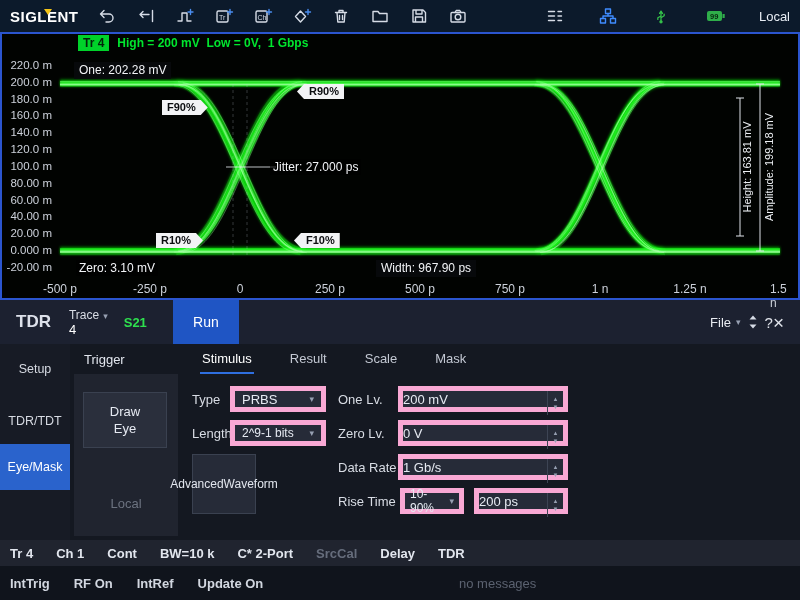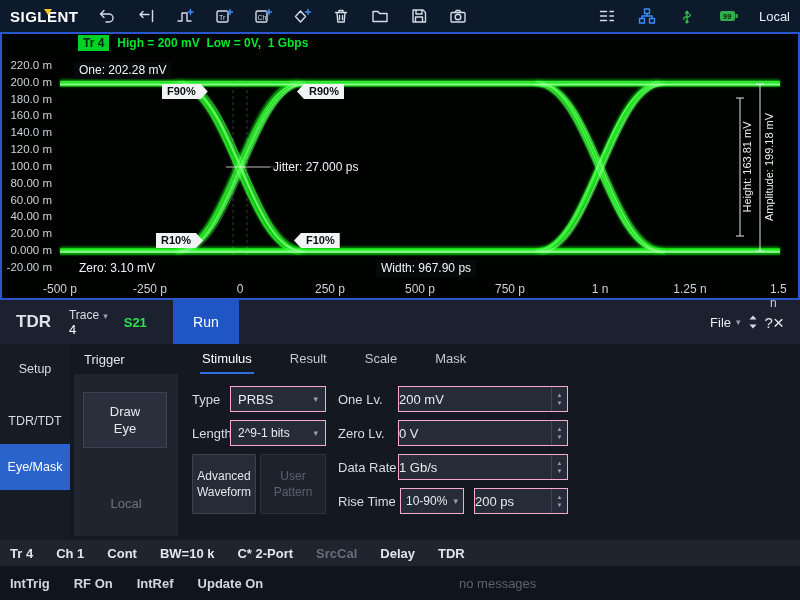--- a/index.html
+++ b/index.html
@@ -8,21 +8,21 @@
 
   
   .toolbar{position:absolute;top:0;left:0;width:800px;height:32px;background:#0c1a2b;
            display:flex;align-items:center;color:#dfe5ee;box-sizing:border-box;padding:0 10px;}
   .brand{font-weight:bold;font-size:15px;letter-spacing:.5px;color:#fff;margin-right:16px;position:relative;}
   .brand::after{content:"";position:absolute;top:1px;left:34px;width:0;height:0;
                 border-left:4px solid transparent;border-right:4px solid transparent;border-top:6px solid #f5c518;}
   .tb-icons{display:flex;align-items:center;gap:15px;}
   .tb-btn{width:24px;height:24px;display:flex;align-items:center;justify-content:center;}
   .tb-btn svg{stroke:#d6dce6;fill:none;stroke-width:1.4;stroke-linecap:round;stroke-linejoin:round;}
-  .tb-right{margin-left:auto;display:flex;align-items:center;gap:16px;}
+  .tb-right{margin-left:auto;display:flex;align-items:center;gap:29px;}
   .local{font-size:13px;color:#e8edf4;}
 
   
   .scope{position:absolute;top:32px;left:0;width:800px;height:268px;background:#010301;}
   .frame{position:absolute;top:0;left:0;width:800px;height:268px;border:2px solid #2b55cf;
          box-sizing:border-box;pointer-events:none;z-index:6;}
   .scope svg.plot{position:absolute;top:0;left:0;z-index:1;}
   .hdr{position:absolute;top:3px;left:78px;z-index:4;display:flex;align-items:center;gap:8px;}
   .tr-badge{background:#00d22a;color:#04230a;font-size:12px;font-weight:bold;line-height:16px;padding:0 5px;}
   .hdr-txt{color:#00e62e;font-size:12px;font-weight:bold;white-space:pre;}
@@ -70,30 +70,30 @@
             align-items:center;justify-content:center;box-sizing:border-box;}
   .abort{position:absolute;top:122px;left:0;width:104px;text-align:center;color:#6c7380;font-size:13px;}
 
   .tabs{position:absolute;top:44px;left:182px;width:618px;height:30px;display:flex;align-items:stretch;
         gap:34px;padding-left:18px;font-size:13px;}
   .tab{display:flex;align-items:center;color:#c3c8d3;border-bottom:2px solid transparent;box-sizing:border-box;padding:0 2px;}
   .tab.active{color:#fff;border-bottom-color:#2f6fe0;}
 
   .form{position:absolute;top:74px;left:182px;width:618px;height:166px;}
   .flabel{position:absolute;font-size:13px;color:#d8dce4;}
-  .dd,.inp{position:absolute;height:26px;background:#262b38;border:1px solid #f9a8d4;color:#e6eaf2;
+  .dd,.inp{position:absolute;height:26px;background:#262b38;border:5px solid #f9a8d4;color:#e6eaf2;
            font-size:13px;display:flex;align-items:center;box-sizing:border-box;}
   .dd{justify-content:space-between;padding:0 7px;}
   .dd .chev{color:#97a0b2;font-size:9px;margin-left:6px;}
   .inp{padding-left:0;}
   .spin{position:absolute;right:0;top:0;width:15px;height:24px;border-left:1px solid #3d4454;
         display:flex;flex-direction:column;align-items:center;justify-content:center;gap:2px;
         color:#97a0b2;font-size:6px;line-height:6px;}
   .bigbtn{position:absolute;width:64px;height:60px;background:#262b38;border:1px solid #3a4150;color:#e2e6ee;
-          font-size:12px;line-height:16px;display:flex;flex-direction:column;align-items:center;
+          font-size:12px;line-height:16px;display:flex;flex-direction:row;align-items:center;
           justify-content:center;box-sizing:border-box;text-align:center;}
   .bigbtn.disabled{background:#1e222c;color:#5c6270;border-color:#2c313d;}
 
   
   .statusbar{position:absolute;top:540px;left:0;width:800px;height:26px;background:#20242f;display:flex;
              align-items:center;gap:23px;padding-left:10px;font-size:13px;font-weight:bold;color:#e2e6ee;box-sizing:border-box;}
   .statusbar .dim{color:#666d7c;}
   .footer{position:absolute;top:566px;left:0;width:800px;height:34px;background:#10141c;display:flex;
           align-items:center;gap:16px;padding-left:10px;font-size:13px;font-weight:bold;color:#d2d7e0;box-sizing:border-box;}
   .msg{position:absolute;left:459px;font-weight:normal;color:#5b6270;}
@@ -531,21 +531,21 @@
         <span class="xlab" style="left: 690px;">1.25 n</span>
         <span class="xlab" style="left: 780px;">1.5 n</span>
       </div>
 
     <div class="hdr">
       <span class="tr-badge">Tr 4</span>
       <span class="hdr-txt">High = 200 mV  Low = 0V,  1 Gbps</span>
     </div>
 
     <div class="ann box" style="left:74px;top:30px;">One: 202.28 mV</div>
-    <div class="tag rp" style="left:162px;top:52px;">F90%</div>
+    <div class="tag rp" style="left:162px;top:68px;">F90%</div>
     <div class="tag lp" style="left:297px;top:52px;">R90%</div>
     <div class="ann halo" style="left:270px;top:127px;">Jitter: 27.000 ps</div>
     <div class="tag rp" style="left:156px;top:201px;">R10%</div>
     <div class="tag lp" style="left:294px;top:201px;">F10%</div>
     <div class="ann halo" style="left:76px;top:228px;">Zero: 3.10 mV</div>
     <div class="ann box" style="left:376px;top:228px;">Width: 967.90 ps</div>
     <div class="vlab" style="left:747px;top:135px;">Height: 163.81 mV</div>
     <div class="vlab" style="left:769px;top:135px;">Amplitude: 199.18 mV</div>
 
     <div class="frame"></div>
@@ -625,24 +625,20 @@
         <span class="spin">
             <span>▲</span>
             <span>▼</span>
           </span>
       </span>
 
       <span class="bigbtn" style="left:10px;top:80px;">
         <span>Advanced</span>
         <span>Waveform</span>
       </span>
-      <span class="bigbtn disabled" style="left:78px;top:80px;width:66px;">
-        <span>User</span>
-        <span>Pattern</span>
-      </span>
       <span class="flabel" style="left:156px;top:86px;">Data Rate</span>
       <span class="inp" style="left:216px;top:80px;width:170px;">
         <span>1 Gb/s</span>
         <span class="spin">
             <span>▲</span>
             <span>▼</span>
           </span>
       </span>
 
       <span class="flabel" style="left:156px;top:120px;">Rise Time</span>

